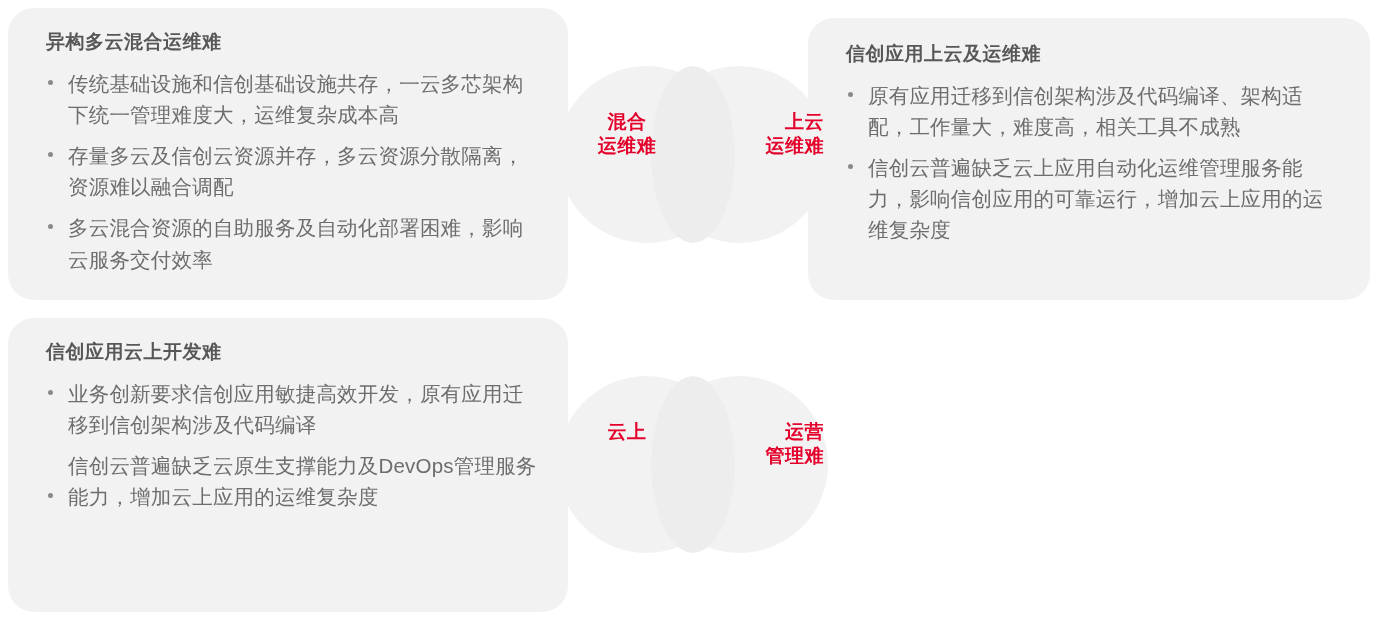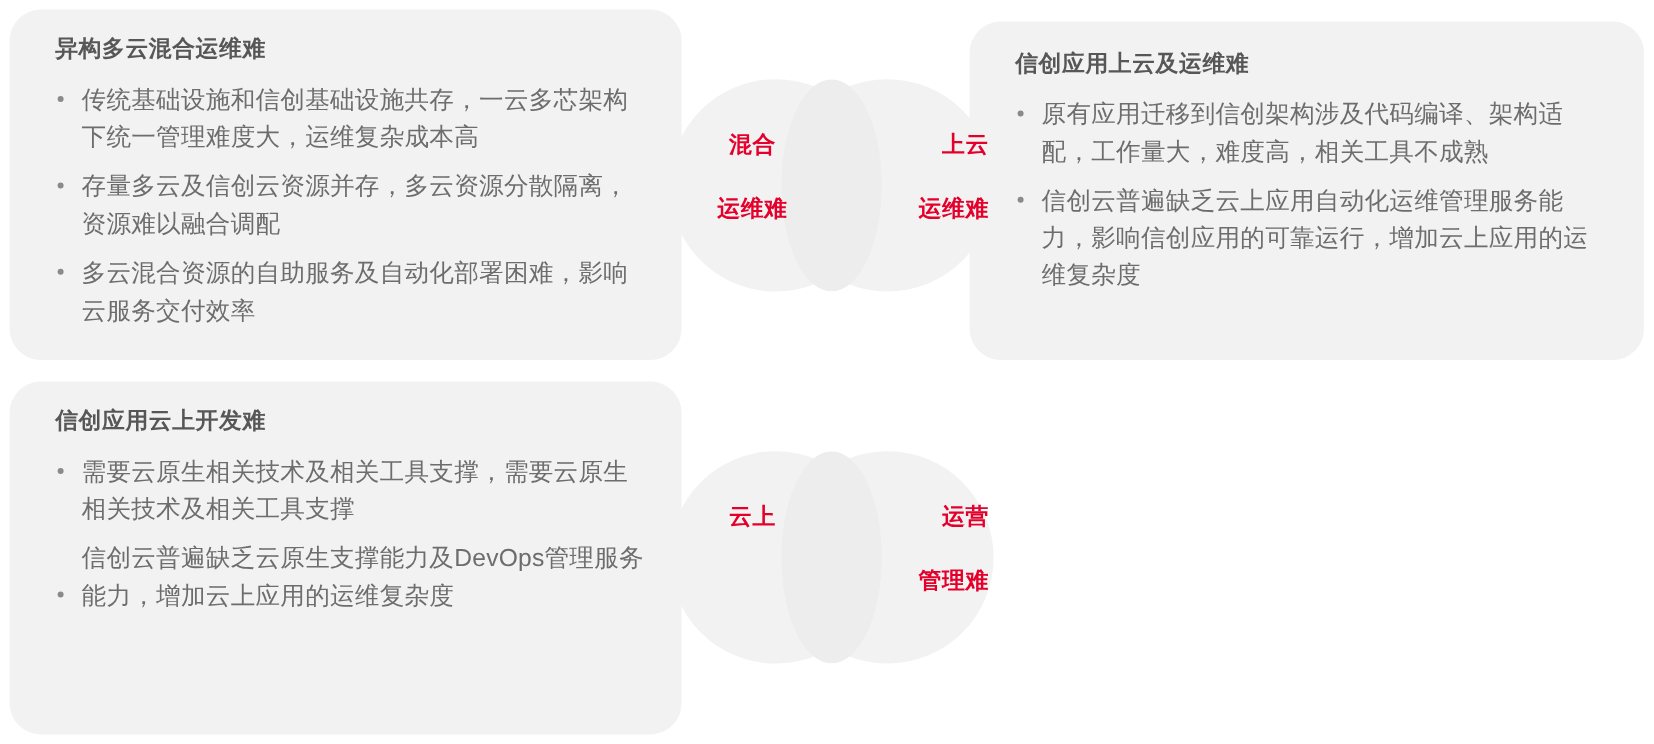--- a/index.html
+++ b/index.html
@@ -123,21 +123,21 @@
     text-align: center;
     font-size: 19px;
     font-weight: bold;
     color: #e4002b;
     line-height: 1.28;
     letter-spacing: 0.5px;
   }
   .venn-label.l { left: 4px; }
   .venn-label.r { left: 136px; text-align: right; }
   .venn-label .l1 { display: block; }
-  .venn-label .l2 { display: block; margin-top: 29px; }
+  .venn-label .l2 { display: block; }
 </style>
 </head>
 <body>
 
 <div id="stage">
 
   <div class="panel tl">
     <div class="panel-inner">
       <h2 class="panel-title">异构多云混合运维难</h2>
       <ul class="bullet-list">
@@ -172,21 +172,21 @@
       </ul>
     </div>
   </div>
 
   <div class="panel bl">
     <div class="panel-inner">
       <h2 class="panel-title">信创应用云上开发难</h2>
       <ul class="bullet-list">
         <li class="bullet-item">
           <span class="dot"></span>
-          <span>需要云原生相关技术及相关工具支撑，需要云原生相关技术及相关工具支撑</span>
+          <span>业务创新要求信创应用敏捷高效开发，原有应用迁移到信创架构涉及代码编译</span>
         </li>
         <li class="bullet-item dot-line2">
           <span class="dot"></span>
           <span>信创云普遍缺乏云原生支撑能力及DevOps管理服务能力，增加云上应用的运维复杂度</span>
         </li>
       </ul>
     </div>
   </div>
 
 

